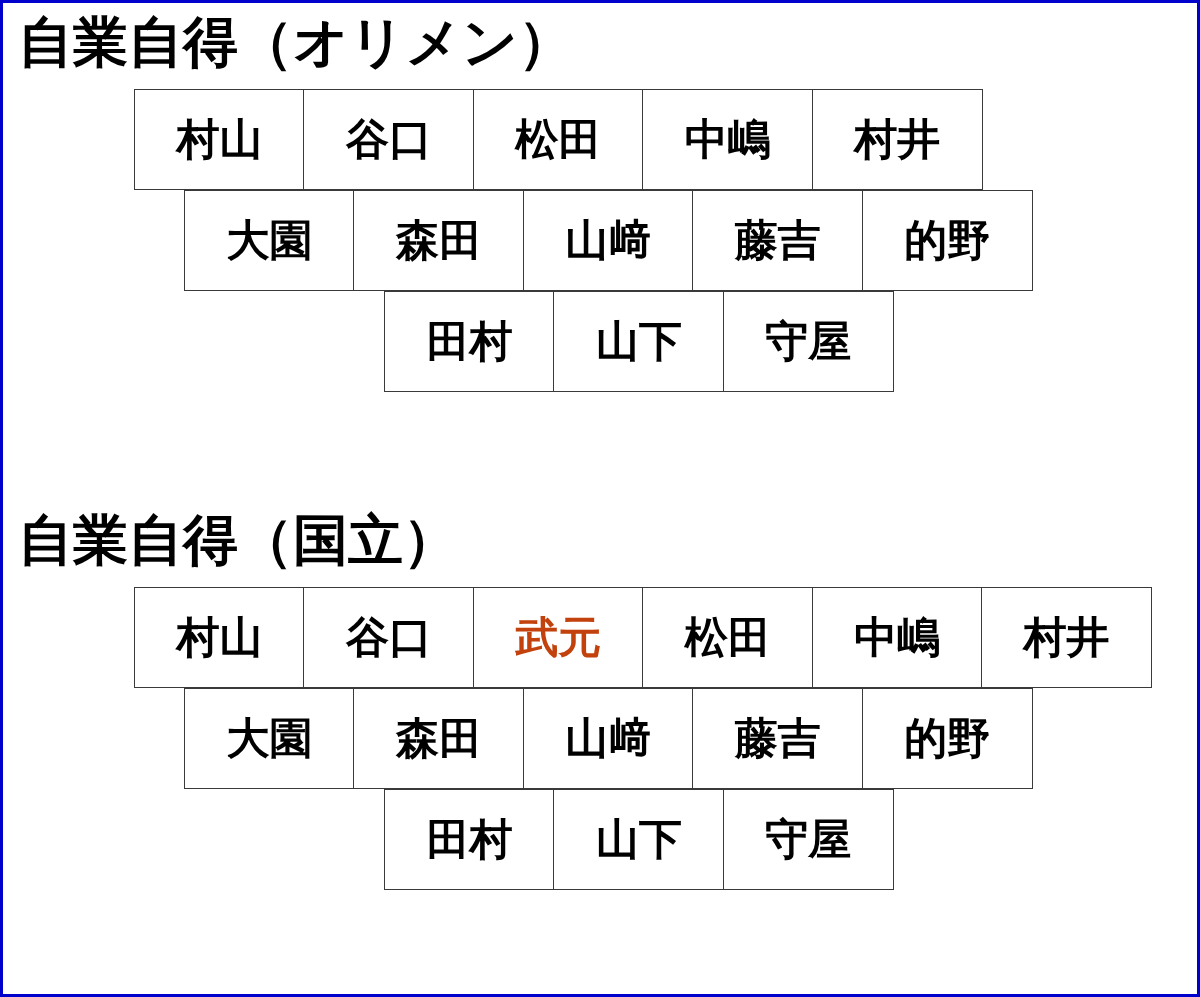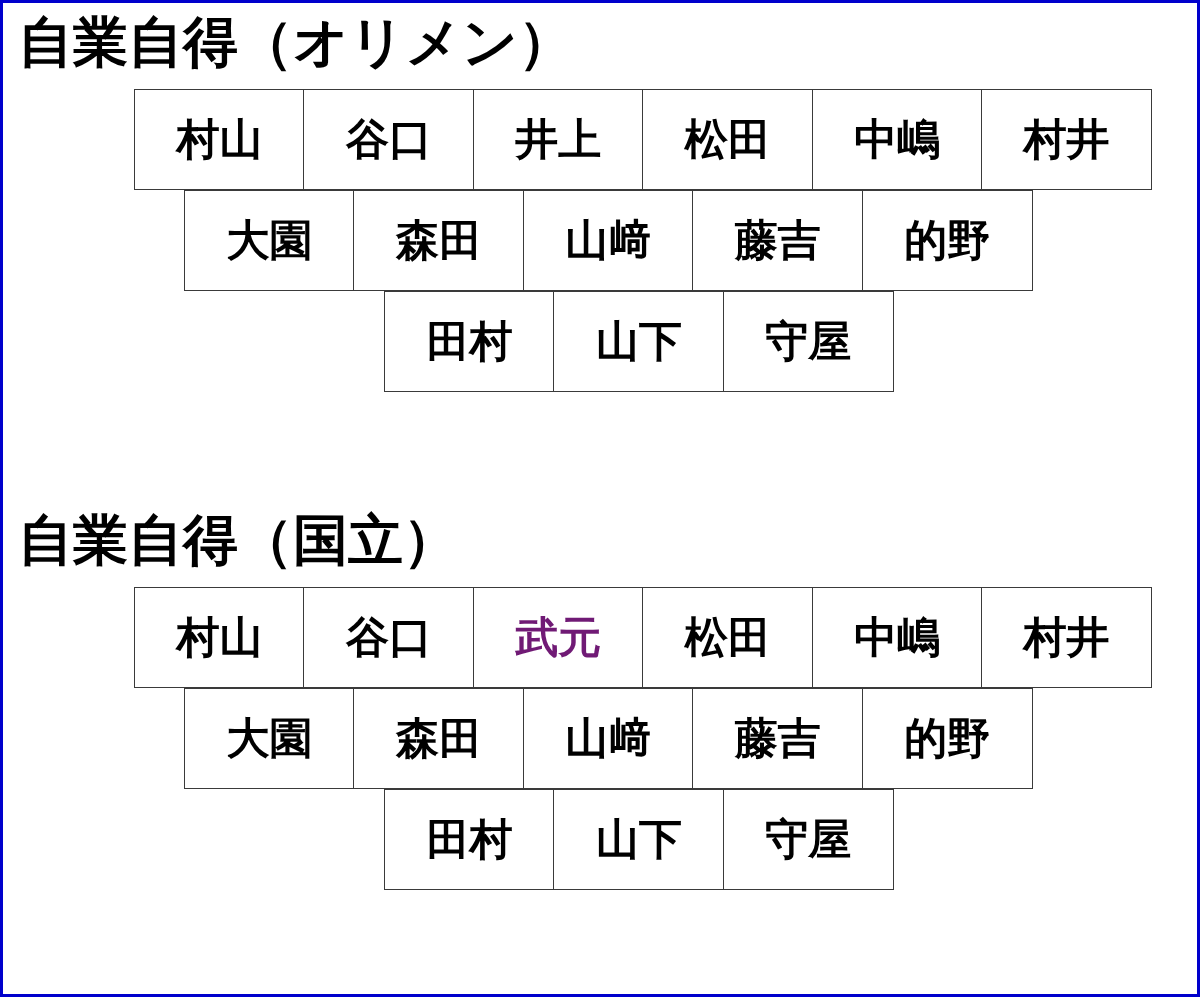--- a/index.html
+++ b/index.html
@@ -68,34 +68,33 @@
     display: flex;
     align-items: center;
     justify-content: center;
     font-size: 43px;
     font-weight: bold;
     line-height: 1;
     color: #000000;
     white-space: nowrap;
   }
   .cell:first-child { margin-left: 0; }
-  .cell.highlight { color: #701a75; }
+  .cell.highlight { color: #c2410c; }
 </style>
 </head>
 <body>
 
 <div id="page">
 
   <div class="section" id="section-0">
     <div class="section-heading">自業自得（オリメン）</div>
     <div class="roster">
       <div class="roster-row r0">
         <div class="cell">村山</div>
         <div class="cell">谷口</div>
-        <div class="cell">井上</div>
         <div class="cell">松田</div>
         <div class="cell">中嶋</div>
         <div class="cell">村井</div>
       </div>
       <div class="roster-row r1">
         <div class="cell">大園</div>
         <div class="cell">森田</div>
         <div class="cell">山﨑</div>
         <div class="cell">藤吉</div>
         <div class="cell">的野</div>

